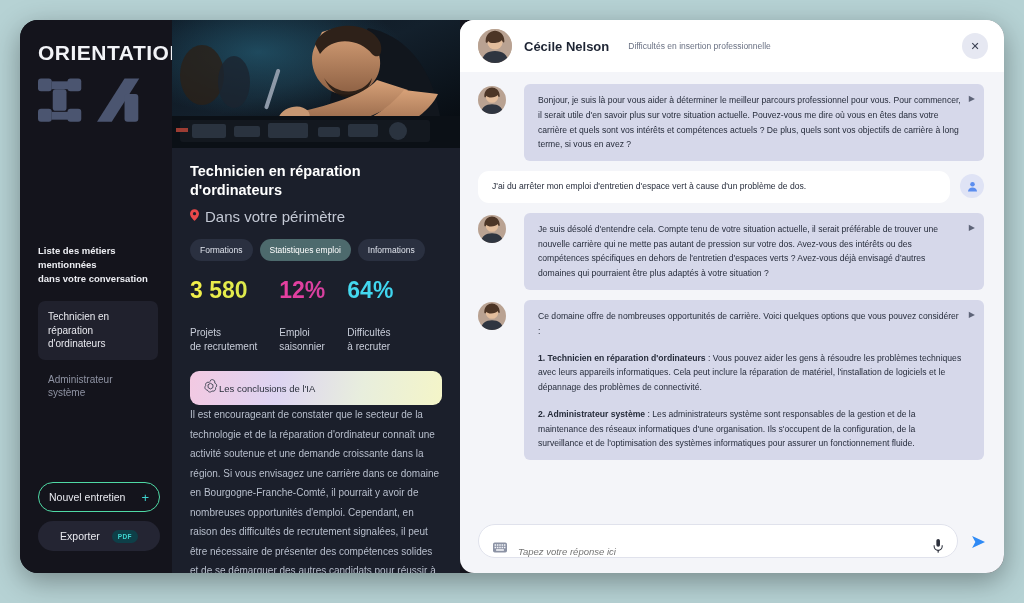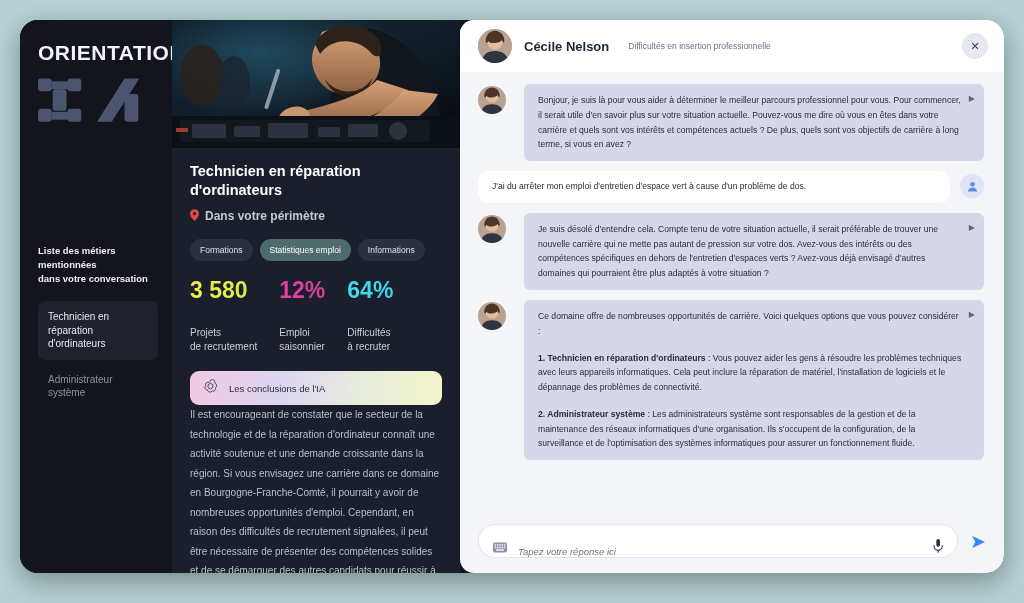--- a/index.html
+++ b/index.html
@@ -139,21 +139,21 @@
     font-size: 14.5px;
     font-weight: bold;
     line-height: 1.28;
   }
   .loc-row {
     display: flex;
     align-items: center;
     gap: 6px;
     margin-top: 8px;
   }
-  .loc-text { color: #c3c8d4; font-size: 12px; font-weight: bold; }
+  .loc-text { color: #c3c8d4; font-size: 15px; }
   .pill-row { display: flex; gap: 7px; margin-top: 14px; }
   .pill {
     font-size: 8.5px;
     color: #dfe3ec;
     background: #2a3040;
     padding: 6px 10px;
     border-radius: 11px;
     white-space: nowrap;
   }
   .pill.active { background: #4d6a6d; color: #ffffff; }
@@ -178,21 +178,20 @@
     white-space: pre-line;
   }
 
   .ai-banner {
     margin-top: 17px;
     height: 34px;
     border-radius: 9px;
     background: linear-gradient(100deg,#f3c9e2 0%,#ddd4f2 35%,#e8eedd 68%,#f4f5c8 100%);
     display: flex;
     align-items: center;
-    gap: 10px;
     padding: 0 12px;
   }
   .ai-banner-text { color: #2a2f3b; font-size: 9.5px; }
 
   .need-row {
     display: flex;
     align-items: center;
     gap: 8px;
     margin-top: 18px;
   }
@@ -350,20 +349,30 @@
 
     <div class="sidebar-heading" style="white-space:pre-line">Liste des métiers
 mentionnées
 dans votre conversation</div>
 
     <div class="job-list">
       <div class="job-item active">Technicien en réparation d'ordinateurs</div>
       <div class="job-item">Administrateur système</div>
     </div>
 
+    <div class="sidebar-actions">
+      <div class="btn-new">
+        <span>Nouvel entretien</span>
+        <span class="plus">+</span>
+      </div>
+      <div class="btn-export">
+        <span>Exporter</span>
+        <span class="pdf-badge">PDF</span>
+      </div>
+    </div>
   </aside>
 
   <section class="middle">
 
     <div class="hero">
       <svg viewBox="0 0 288 128" preserveAspectRatio="xMidYMid slice">
         <defs>
           <linearGradient id="bgg" x1="0" y1="0" x2="1" y2="1">
             <stop offset="0%" stop-color="#0d1520"></stop>
             <stop offset="45%" stop-color="#13202c"></stop>

